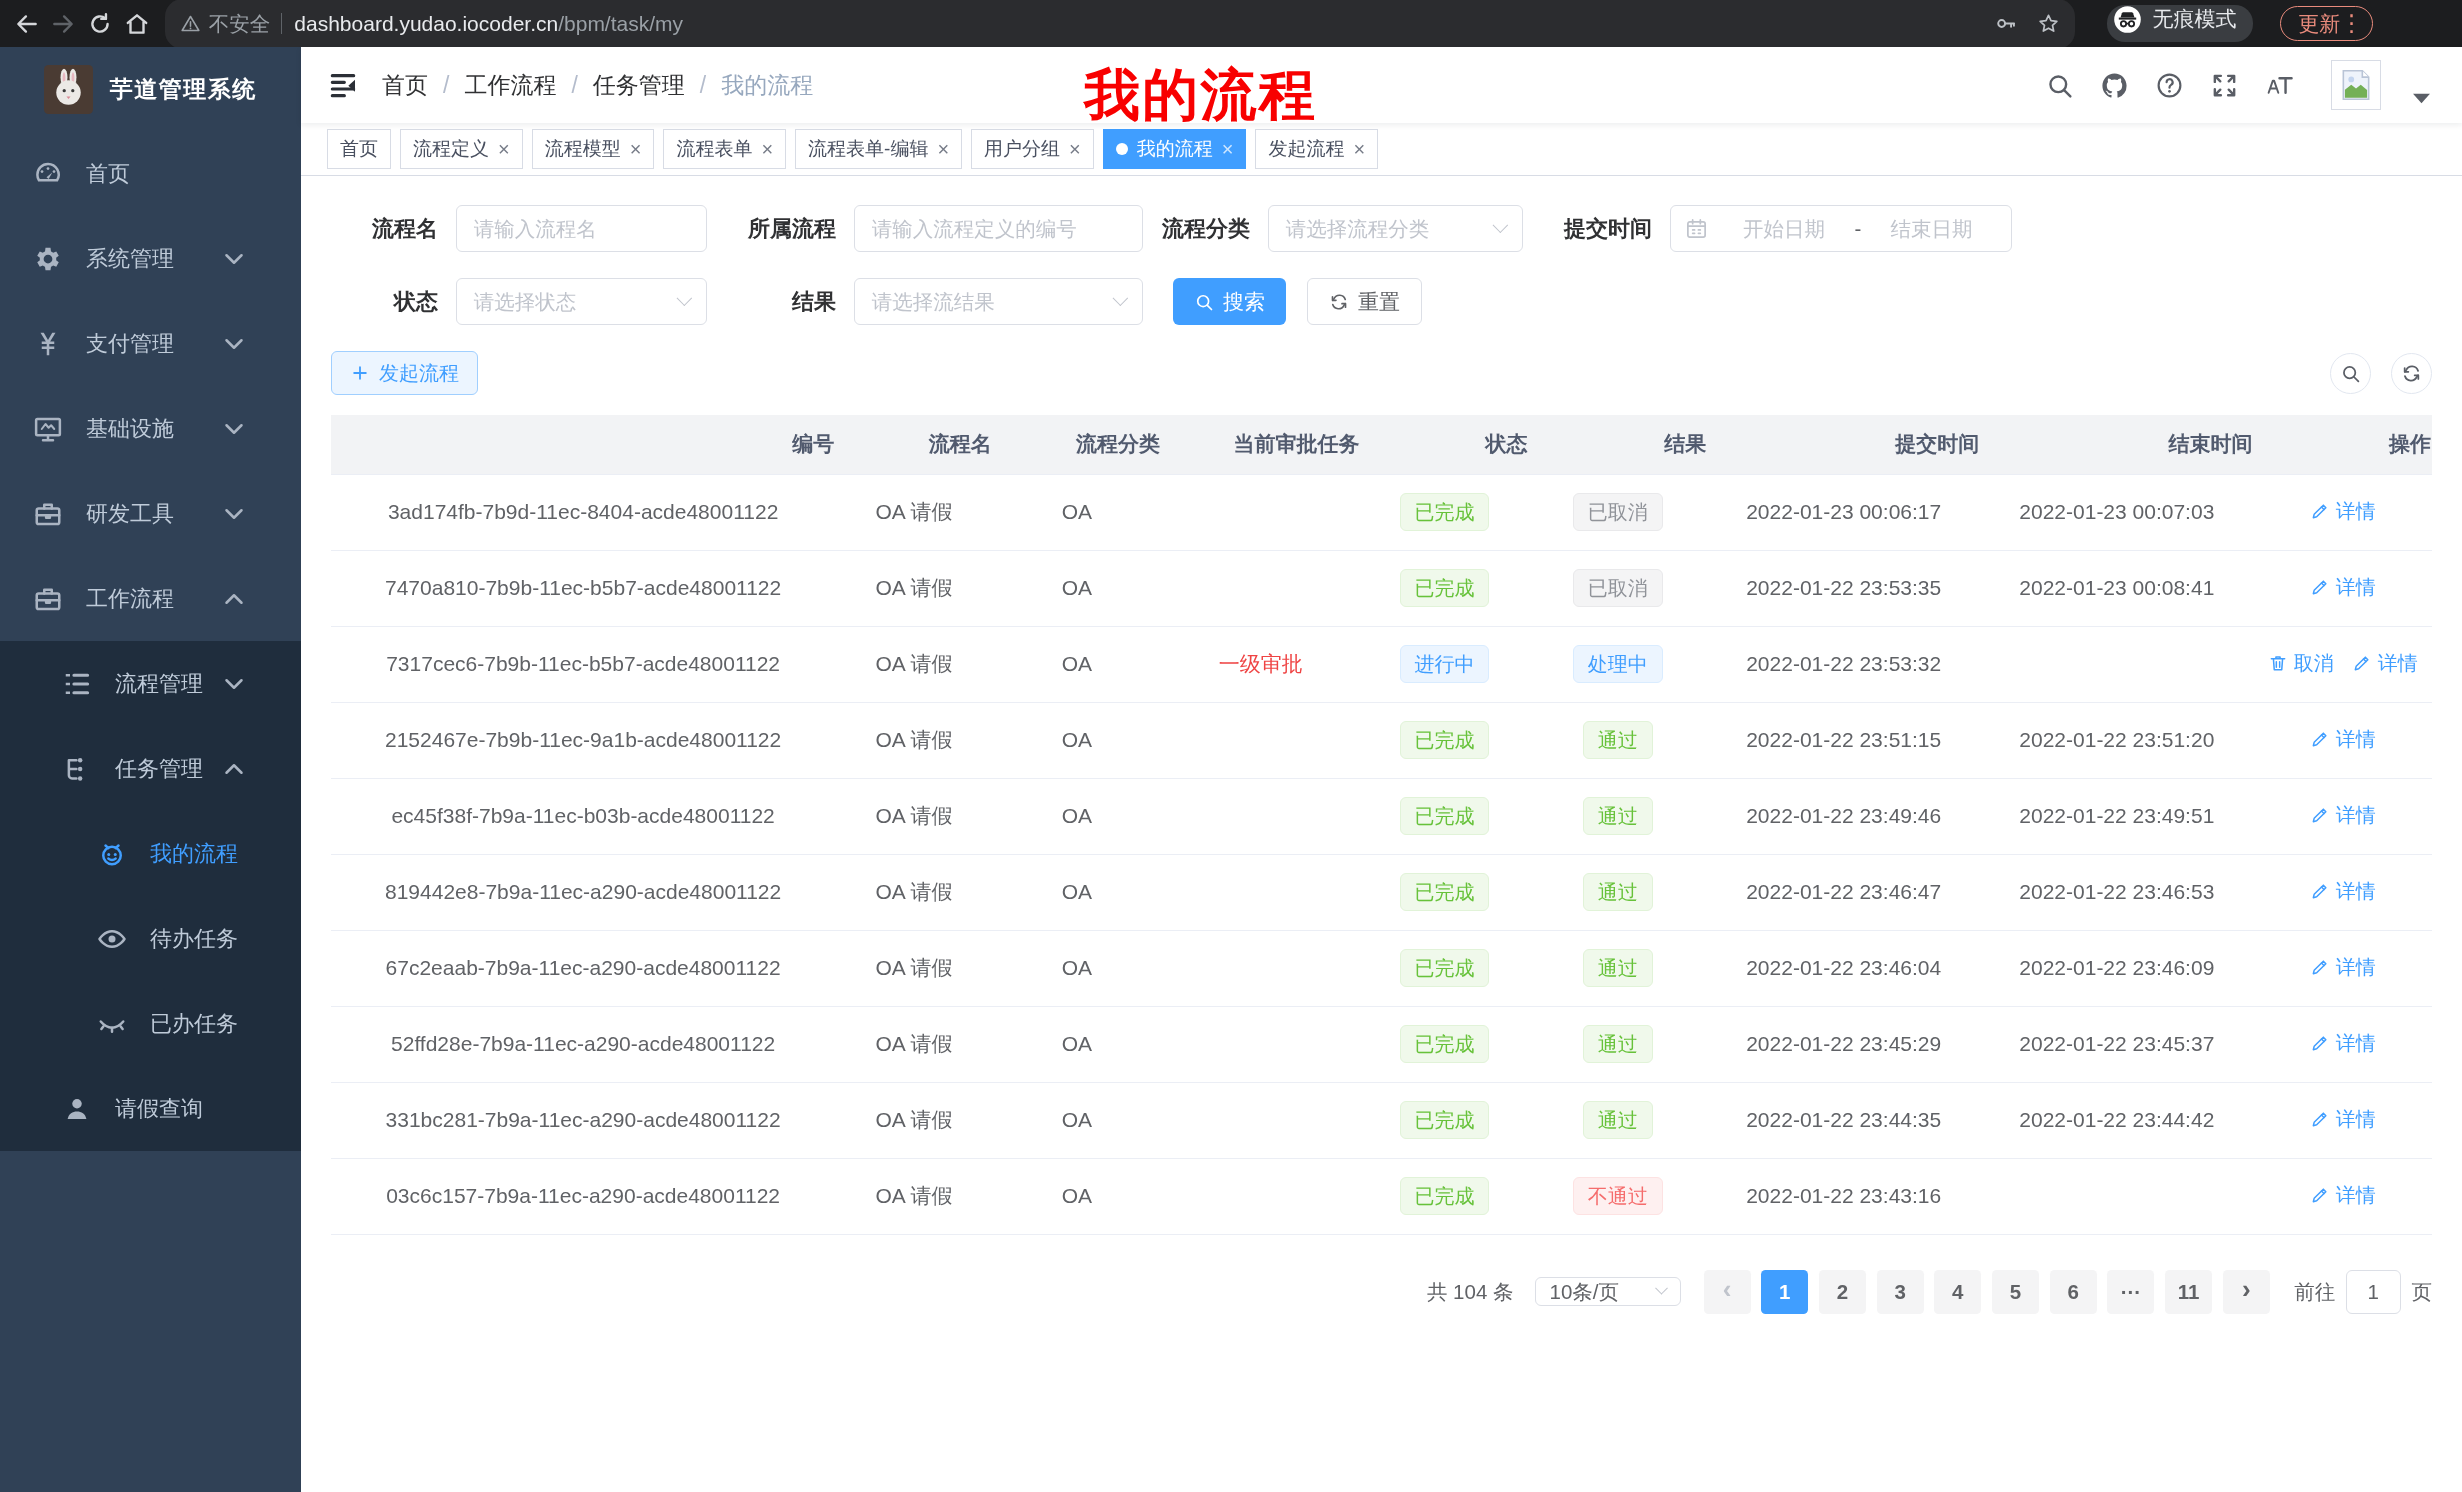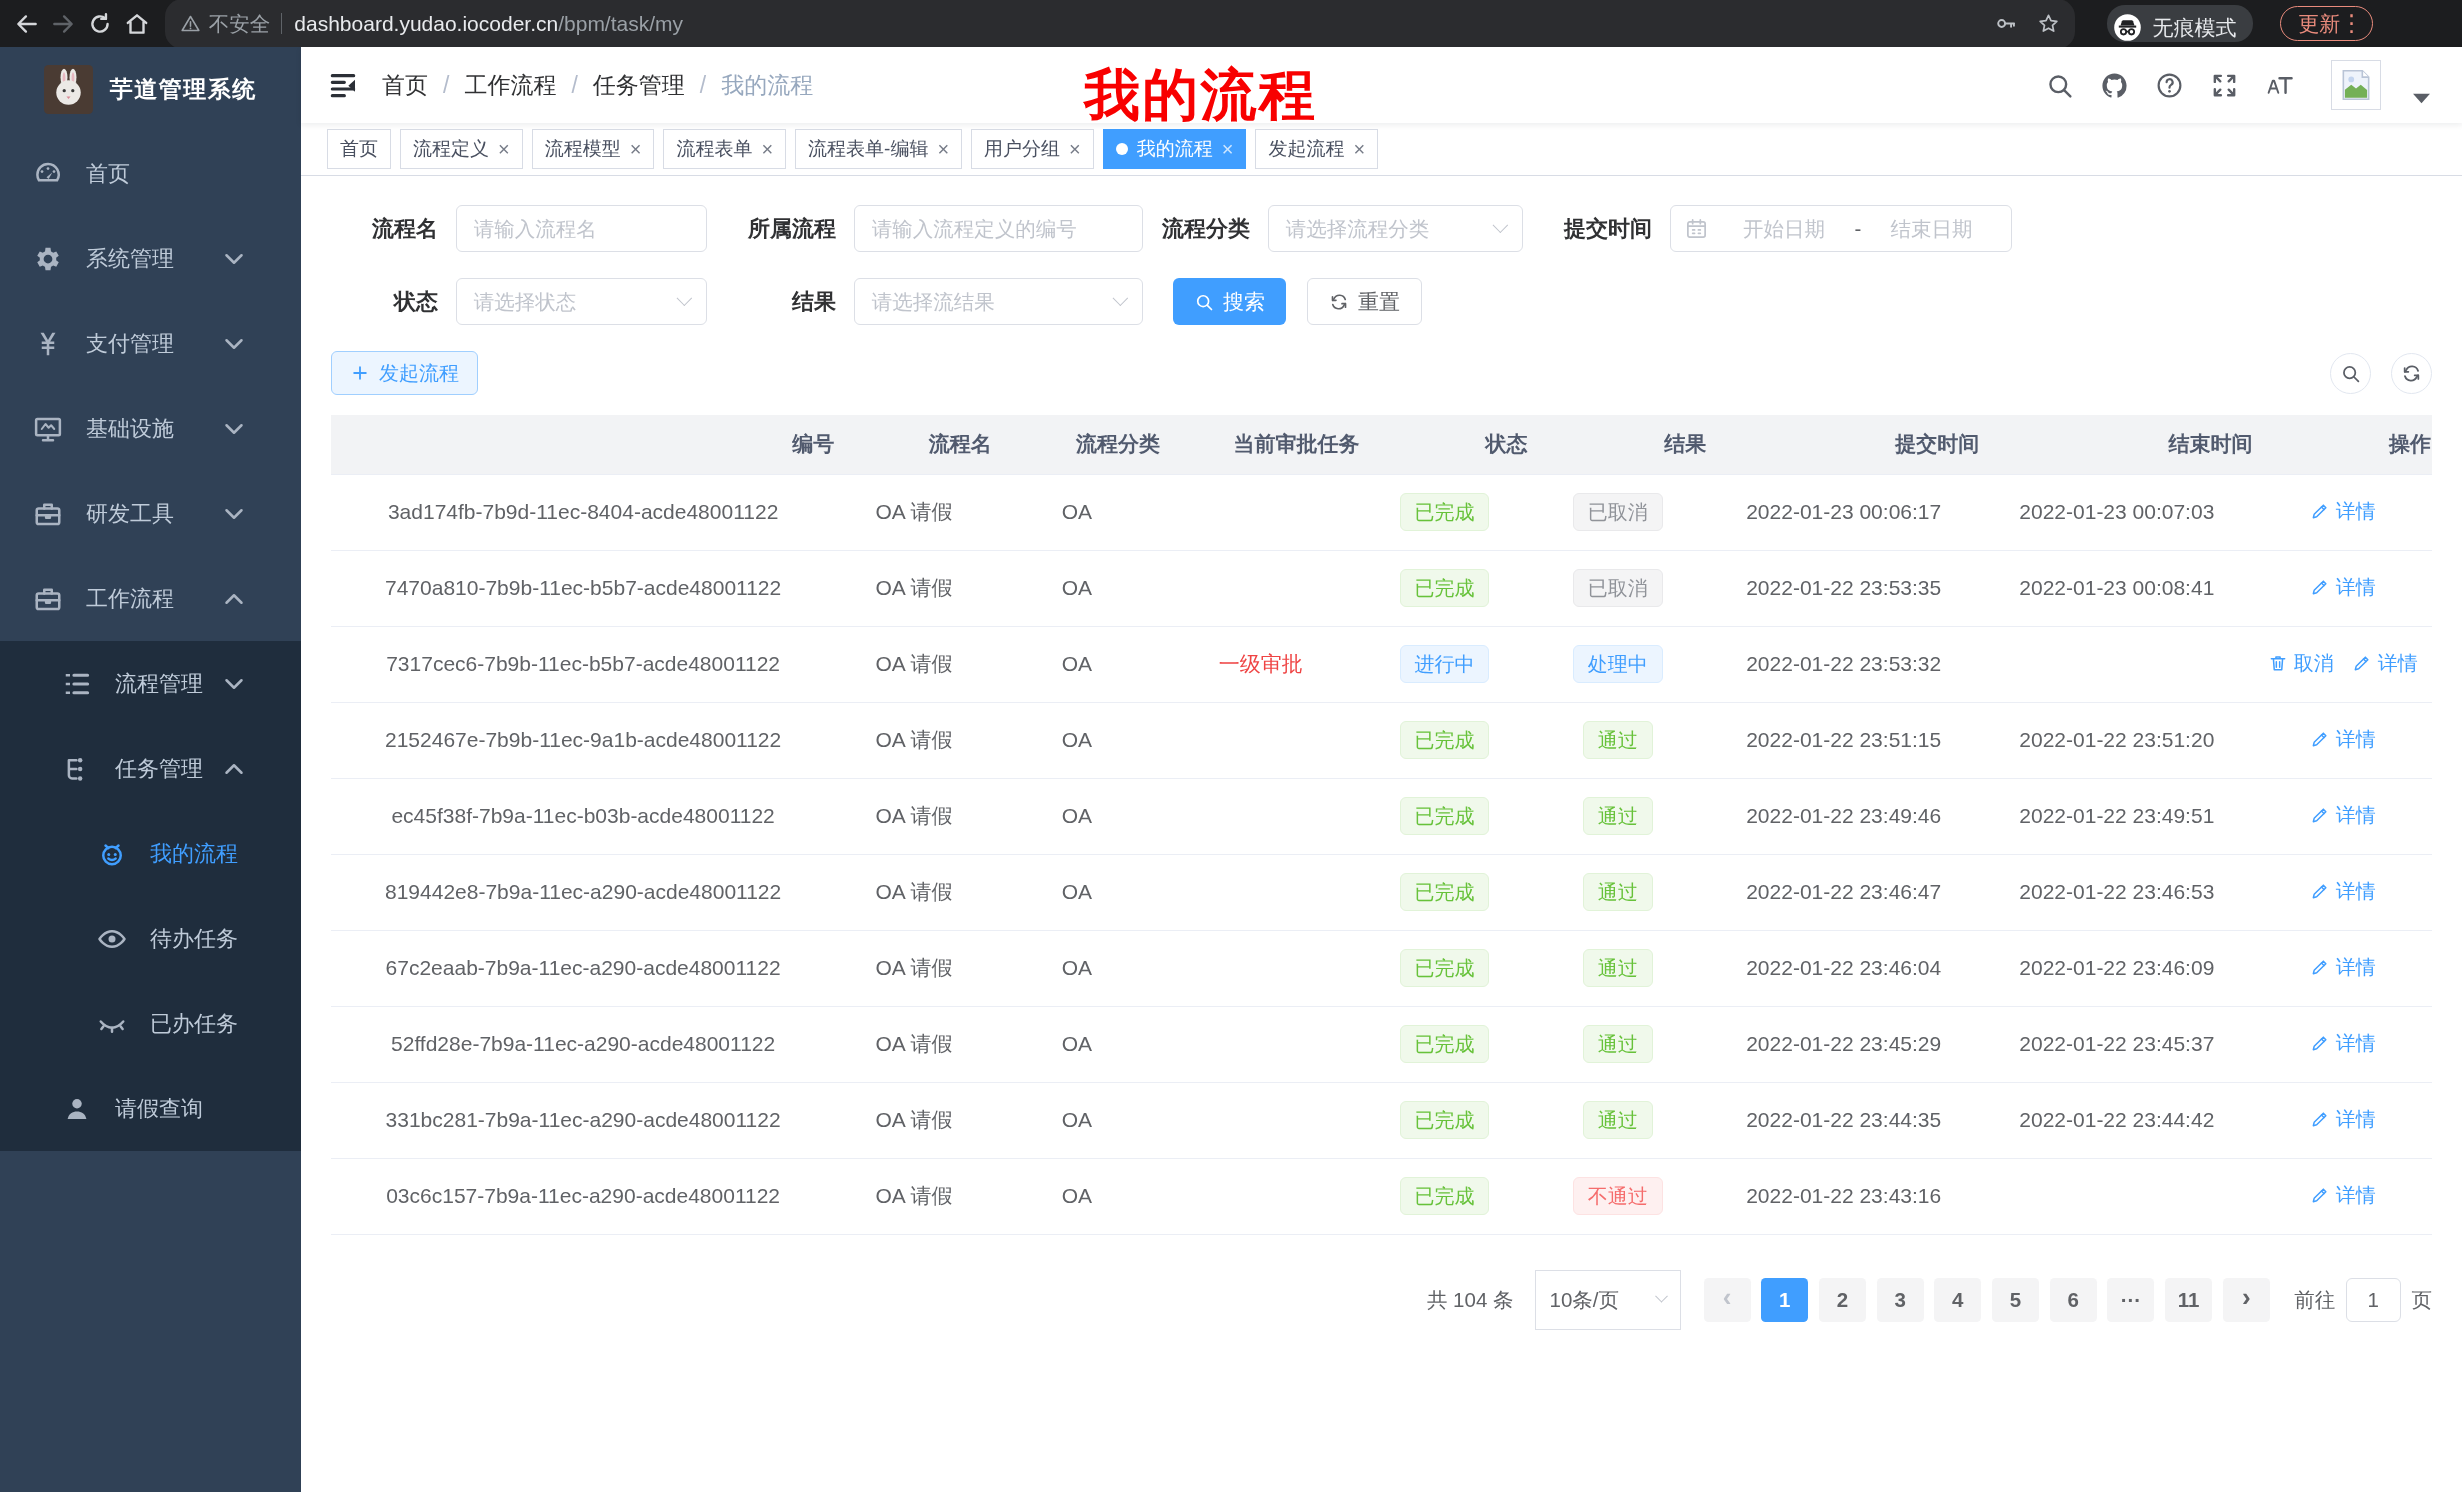--- a/index.html
+++ b/index.html
@@ -15,21 +15,21 @@
   .bnav{width:26px;height:26px;color:#d5d7da;cursor:pointer;}
   .bnav.dim{color:#5f6368;}
   .omnibox{height:50px;width:1910px;background:#2b2c2f;border-radius:17.5px;display:flex;align-items:center;padding:0 15px;margin-left:4.6px;}
   .ob-ic{width:21px;height:21px;color:#9aa0a6;flex:none;}
   .ob-sec{color:#9aa0a6;font-size:20.5px;margin:0 10.7px 0 7.6px;white-space:nowrap;}
   .ob-div{width:1.5px;height:21px;background:#5f6368;margin-right:12px;}
   .ob-host{color:#e8eaed;font-size:21px;white-space:nowrap;}
   .ob-path{color:#9aa0a6;font-size:21px;white-space:nowrap;}
   .ob-spacer{flex:1;}
   .ob-ic2{width:23px;height:23px;color:#bdc1c6;margin-left:20px;cursor:pointer;}
-  .chip-incognito{height:37px;background:#3a3d41;border-radius:18px;display:flex;align-items:flex-end;gap:10.7px;padding:0 16.7px 0 6px;color:#e8eaed;font-size:21px;margin-left:21px;white-space:nowrap;}
+  .chip-incognito{height:37px;background:#3a3d41;border-radius:18px;display:flex;align-items:flex-start;gap:10.7px;padding:0 16.7px 0 6px;color:#e8eaed;font-size:21px;margin-left:21px;white-space:nowrap;}
   .ci{width:29px;height:29px;}
   .update-pill{height:35px;border:1.5px solid #e98b7c;border-radius:17.5px;color:#e98b7c;display:flex;align-items:center;padding:0 9px 0 16.7px;font-size:21px;margin-left:16.7px;cursor:pointer;white-space:nowrap;}
   .kebab{font-size:23px;line-height:1;}
 
   
   .main-row{flex:1;display:flex;min-height:0;}
   .sidebar{width:301px;background:#304156;flex:none;display:flex;flex-direction:column;}
   .logo-row{height:84px;display:flex;align-items:center;justify-content:center;gap:16.7px;cursor:pointer;}
   .logo-img{width:49px;height:49px;border-radius:4.6px;overflow:hidden;flex:none;}
   .logo-title{color:#fff;font-size:23px;font-weight:700;letter-spacing:1.5px;}
@@ -107,21 +107,21 @@
   .tag.info{color:#909399;background:#f4f4f5;border-color:#e9e9eb;}
   .tag.primary{color:#409eff;background:#ecf5ff;border-color:#d9ecff;}
   .tag.danger{color:#f56c6c;background:#fef0f0;border-color:#fde2e2;}
   .link{color:#409eff;font-size:20px;display:inline-flex;align-items:center;gap:6px;cursor:pointer;margin:0 9px;}
   .link .icon{width:20px;height:20px;}
   .task-link{color:#ef4444;cursor:pointer;}
 
   
   .pagination{display:flex;align-items:center;justify-content:flex-end;gap:10.7px;margin-top:35px;font-size:20.5px;color:#606266;padding-bottom:30px;}
   .pg-total{margin-right:10.7px;}
-  .pg-size{width:146px;height:60px;border:1.5px solid #dcdfe6;border-radius:0;display:flex;align-items:center;padding:0 13.7px;cursor:pointer;margin-right:12px;}
+  .pg-size{width:146px;height:29px;border:1.5px solid #dcdfe6;border-radius:6px;display:flex;align-items:center;padding:0 13.7px;cursor:pointer;margin-right:12px;}
   .pg-size .sel-arrow{width:9px;height:9px;}
   .pg-btn{min-width:47px;height:44px;background:#f4f4f5;border-radius:4.6px;display:flex;align-items:center;justify-content:center;font-weight:600;color:#606266;cursor:pointer;padding:0 6px;}
   .pg-btn.active{background:#409eff;color:#fff;}
   .pg-btn.disabled{color:#c0c4cc;cursor:default;}
   .pg-arrow{font-size:26px;line-height:1;padding-bottom:4.6px;}
   .pg-goto{display:flex;align-items:center;gap:10.7px;margin-left:13.7px;}
   .pg-input{width:55px;height:44px;border:1.5px solid #dcdfe6;border-radius:6px;text-align:center;font-size:20.5px;color:#606266;outline:none;font-family:inherit;}
 
   .annotation{position:absolute;left:1084px;top:58px;font-size:56px;font-weight:900;color:#f80000;z-index:10;letter-spacing:2.3px;white-space:nowrap;}
 </style>

